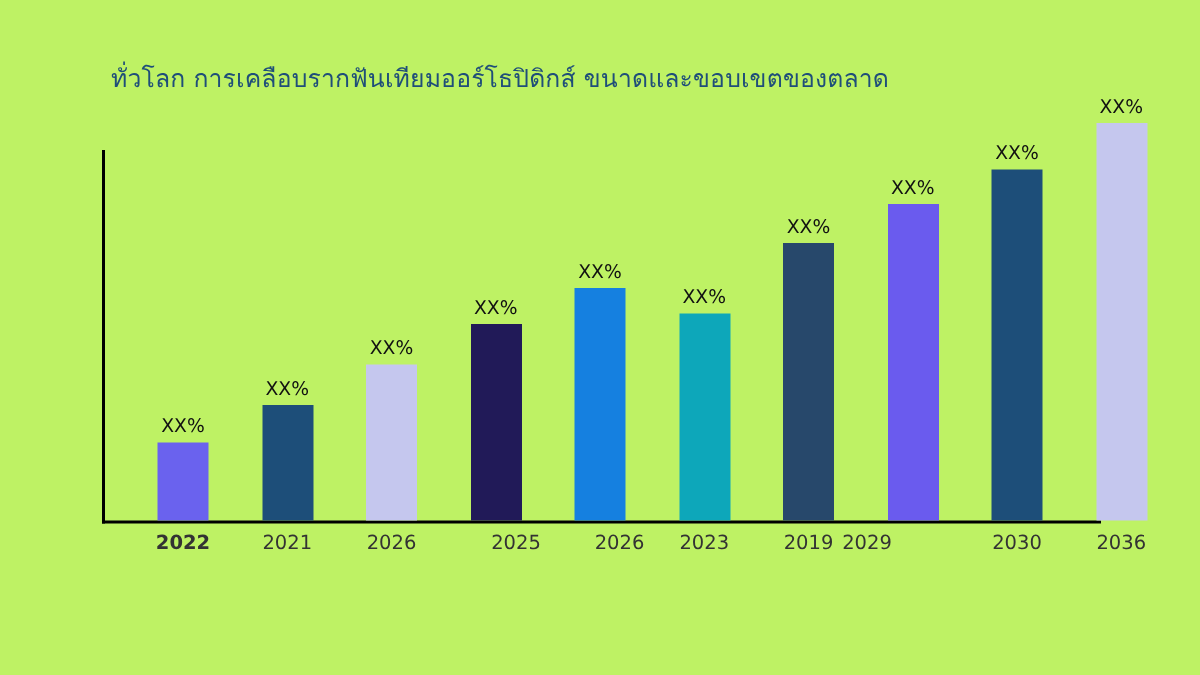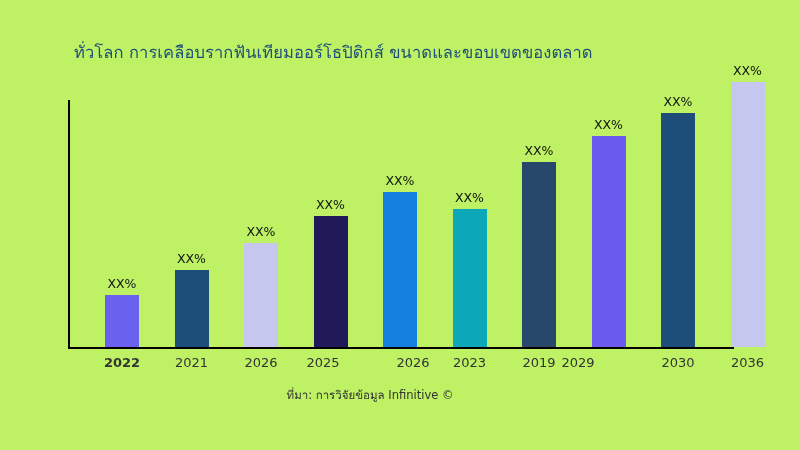--- a/index.html
+++ b/index.html
@@ -192,24 +192,23 @@
       <div class="bar-group" style="left: 662.5px;">
         <div class="bar-rect" style="height: 265.787px; background: rgb(197, 199, 238);"></div>
         <div class="bar-value" style="bottom: 269.787px;">XX%</div>
       </div>
     </div>
 
   <div class="xticks-layer" id="xticks-layer">
       <div class="x-tick" style="left: 37px; font-weight: bold;">2022</div>
       <div class="x-tick" style="left: 106.5px;">2021</div>
       <div class="x-tick" style="left: 176px;">2026</div>
-      <div class="x-tick" style="left: 238px;">2025</div>
+      <div class="x-tick" style="left: 259px;">2025</div>
       <div class="x-tick" style="left: 328px;">2026</div>
       <div class="x-tick" style="left: 384.5px;">2023</div>
       <div class="x-tick" style="left: 454px;">2019</div>
       <div class="x-tick" style="left: 493px;">2029</div>
       <div class="x-tick" style="left: 593px;">2030</div>
       <div class="x-tick" style="left: 662.5px;">2036</div>
     </div>
 
-  <div class="source-note">ที่มา: การวิจัยข้อมูล Infinitive ©</div>
 
 </div>
 
 </body></html>

